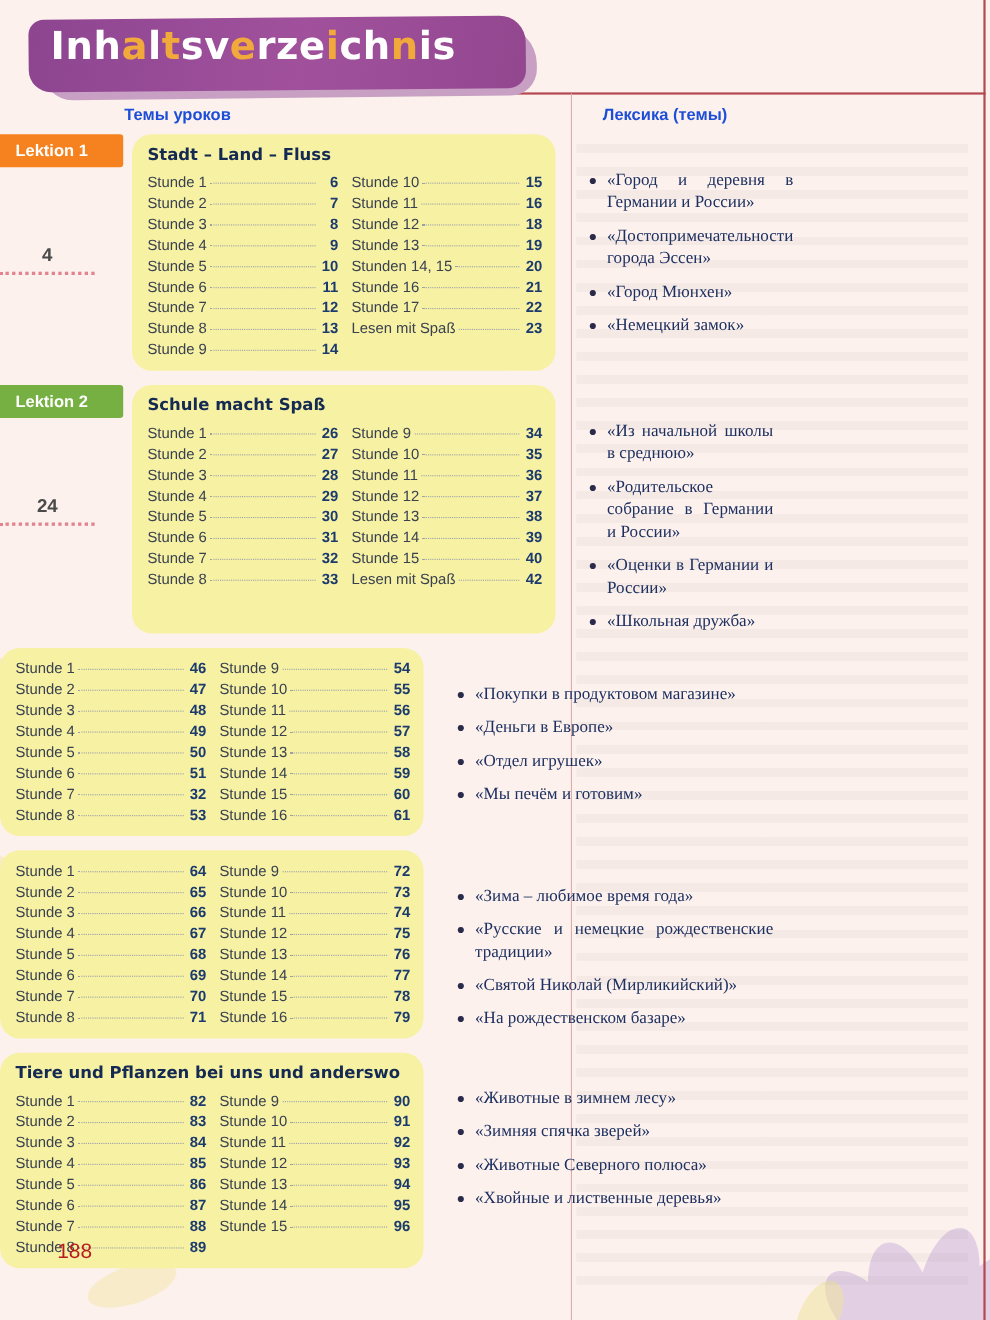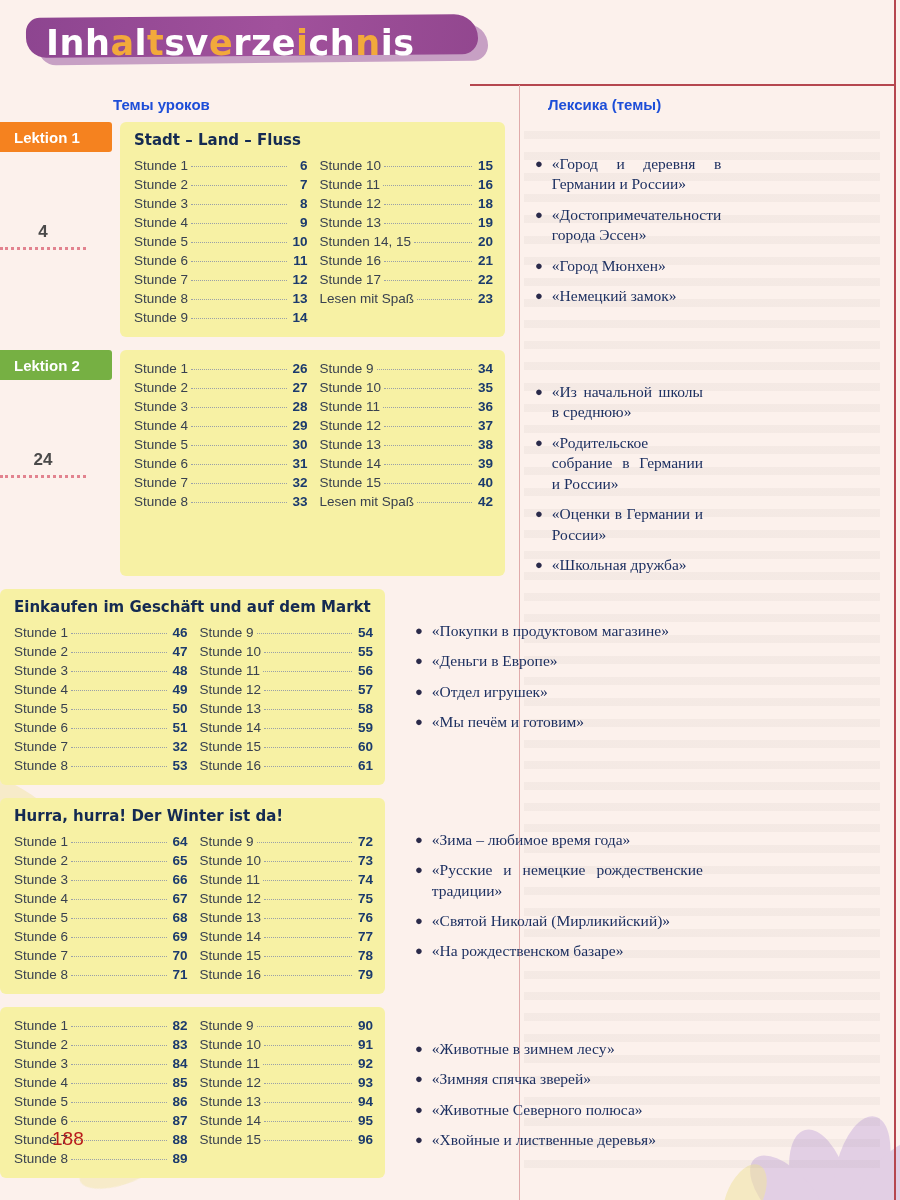--- a/index.html
+++ b/index.html
@@ -13,21 +13,21 @@
     position:absolute;left:524px;top:128px;width:356px;height:1040px;z-index:0;
     background:repeating-linear-gradient(0deg, rgba(122,112,104,.06) 0 8px, transparent 8px 21px);
     pointer-events:none;
   }
   
   .rule-top{position:absolute;left:470px;top:84px;width:426px;height:2px;background:#b5474f;z-index:1;}
   .rule-right{position:absolute;left:894px;top:0;width:2px;height:1200px;background:#b5474f;z-index:1;}
   .rule-mid{position:absolute;left:519px;top:85px;width:1px;height:1115px;background:#e0abab;z-index:1;}
 
   
-  .banner{position:absolute;top:16px;left:26px;width:452px;height:40px;z-index:2;}
+  .banner{position:absolute;top:16px;left:26px;width:452px;height:66px;z-index:2;}
   .banner .bg2{position:absolute;left:12px;top:10px;right:-10px;bottom:-7px;background:#c7a0c4;border-radius:20px 34px 24px 28px;transform:rotate(-.6deg);}
   .banner .bg1{position:absolute;inset:0;background:linear-gradient(100deg,#8d4590,#a1519c 55%,#92478f);border-radius:14px 24px 16px 20px;transform:rotate(-.5deg);}
   .banner h1{position:relative;margin:0;padding:7px 0 0 20px;font-size:35px;font-weight:bold;color:#ffffff;letter-spacing:.5px;font-family:"DejaVu Sans",sans-serif;}
   .banner h1 .accent{color:#f2a93b;}
 
   
   .col-head{position:absolute;top:96px;font-size:15px;font-weight:bold;color:#1d4ed8;z-index:2;}
   .col-head.left{left:113px;}
   .col-head.right{left:548px;}
 
@@ -38,21 +38,21 @@
   .lektion-label{
     height:30px;width:98px;padding-left:14px;display:flex;align-items:center;
     color:#fff;font-weight:bold;font-size:15px;border-radius:0 3px 3px 0;
   }
   .start-page{position:absolute;top:100px;left:0;width:86px;text-align:center;}
   .start-page .num{font-weight:bold;font-size:17px;color:#4a4a4a;}
   .start-page .dots{display:block;margin-top:5px;border-bottom:3px dotted #e2838f;width:86px;height:0;}
 
   .content-box{
     width:385px;flex:0 0 385px;box-sizing:border-box;
-    background:#f7f1a4;border-radius:6px;padding:9px 12px 10px 14px;
+    background:#f7f1a4;border-radius:18px;padding:9px 12px 10px 14px;
   }
   .lektion-title{margin:0 0 7px;font-size:15px;font-weight:bold;color:#142a52;font-family:"DejaVu Sans",sans-serif;}
   .entries{display:flex;gap:12px;}
   .col{list-style:none;margin:0;padding:0;flex:1;}
   .entry{display:flex;align-items:baseline;font-size:13.5px;line-height:19px;}
   .ename{white-space:nowrap;color:#39414f;}
   .leader{flex:1;margin:0 3px;border-bottom:1.5px dotted #9aa0a8;transform:translateY(-3px);min-width:8px;}
   .epage{font-weight:bold;color:#1b3a6d;min-width:18px;text-align:right;}
 
   .topics{flex:1;box-sizing:border-box;padding:32px 16px 0 30px;}
@@ -228,20 +228,21 @@
     <div class="left-rail">
       <div class="lektion-label" style="background: rgb(118, 176, 67);">
         <span class="lbl">Lektion 2</span>
       </div>
       <div class="start-page">
         <span class="num">24</span>
         <span class="dots"></span>
       </div>
     </div>
     <div class="content-box">
+      <h2 class="lektion-title">Schule macht Spaß</h2>
       <div class="entries">
         <ul class="col col-left">
             <li class="entry">
               <span class="ename">Stunde 1</span>
               <span class="leader"></span>
               <span class="epage">26</span>
             </li>
             <li class="entry">
               <span class="ename">Stunde 2</span>
               <span class="leader"></span>
@@ -332,334 +333,333 @@
             <span class="bullet">●</span>
             <span class="ttext">«Родительское собрание в Германии и России»</span>
           </li>
           <li>
             <span class="bullet">●</span>
             <span class="ttext">«Оценки в Германии и России»</span>
           </li>
           <li>
             <span class="bullet">●</span>
             <span class="ttext">«Школьная дружба»</span>
-          </li>
-        </ul>
-    </div>
-  </section>
-    <section class="lektion">
-    <div class="content-box">
-      <h2 class="lektion-title">Einkaufen im Geschäft und auf dem Markt</h2>
-      <div class="entries">
-        <ul class="col col-left">
-            <li class="entry">
-              <span class="ename">Stunde 1</span>
-              <span class="leader"></span>
-              <span class="epage">46</span>
-            </li>
-            <li class="entry">
-              <span class="ename">Stunde 2</span>
-              <span class="leader"></span>
-              <span class="epage">47</span>
-            </li>
-            <li class="entry">
-              <span class="ename">Stunde 3</span>
-              <span class="leader"></span>
-              <span class="epage">48</span>
-            </li>
-            <li class="entry">
-              <span class="ename">Stunde 4</span>
-              <span class="leader"></span>
-              <span class="epage">49</span>
-            </li>
-            <li class="entry">
-              <span class="ename">Stunde 5</span>
-              <span class="leader"></span>
-              <span class="epage">50</span>
-            </li>
-            <li class="entry">
-              <span class="ename">Stunde 6</span>
-              <span class="leader"></span>
-              <span class="epage">51</span>
-            </li>
-            <li class="entry">
-              <span class="ename">Stunde 7</span>
-              <span class="leader"></span>
-              <span class="epage">32</span>
-            </li>
-            <li class="entry">
-              <span class="ename">Stunde 8</span>
-              <span class="leader"></span>
-              <span class="epage">53</span>
-            </li>
-          </ul>
-        <ul class="col col-right">
-            <li class="entry">
-              <span class="ename">Stunde 9</span>
-              <span class="leader"></span>
-              <span class="epage">54</span>
-            </li>
-            <li class="entry">
-              <span class="ename">Stunde 10</span>
-              <span class="leader"></span>
-              <span class="epage">55</span>
-            </li>
-            <li class="entry">
-              <span class="ename">Stunde 11</span>
-              <span class="leader"></span>
-              <span class="epage">56</span>
-            </li>
-            <li class="entry">
-              <span class="ename">Stunde 12</span>
-              <span class="leader"></span>
-              <span class="epage">57</span>
-            </li>
-            <li class="entry">
-              <span class="ename">Stunde 13</span>
-              <span class="leader"></span>
-              <span class="epage">58</span>
-            </li>
-            <li class="entry">
-              <span class="ename">Stunde 14</span>
-              <span class="leader"></span>
-              <span class="epage">59</span>
-            </li>
-            <li class="entry">
-              <span class="ename">Stunde 15</span>
-              <span class="leader"></span>
-              <span class="epage">60</span>
-            </li>
-            <li class="entry">
-              <span class="ename">Stunde 16</span>
-              <span class="leader"></span>
-              <span class="epage">61</span>
-            </li>
-          </ul>
-      </div>
-    </div>
-    <div class="topics">
-      <ul>
-          <li>
-            <span class="bullet">●</span>
-            <span class="ttext">«Покупки в продуктовом магазине»</span>
-          </li>
-          <li>
-            <span class="bullet">●</span>
-            <span class="ttext">«Деньги в Европе»</span>
-          </li>
-          <li>
-            <span class="bullet">●</span>
-            <span class="ttext">«Отдел игрушек»</span>
-          </li>
-          <li>
-            <span class="bullet">●</span>
-            <span class="ttext">«Мы печём и готовим»</span>
-          </li>
-        </ul>
-    </div>
-  </section>
-    <section class="lektion">
-    <div class="content-box">
-      <h2 class="lektion-title">Hurra, hurra! Der Winter ist da!</h2>
-      <div class="entries">
-        <ul class="col col-left">
-            <li class="entry">
-              <span class="ename">Stunde 1</span>
-              <span class="leader"></span>
-              <span class="epage">64</span>
-            </li>
-            <li class="entry">
-              <span class="ename">Stunde 2</span>
-              <span class="leader"></span>
-              <span class="epage">65</span>
-            </li>
-            <li class="entry">
-              <span class="ename">Stunde 3</span>
-              <span class="leader"></span>
-              <span class="epage">66</span>
-            </li>
-            <li class="entry">
-              <span class="ename">Stunde 4</span>
-              <span class="leader"></span>
-              <span class="epage">67</span>
-            </li>
-            <li class="entry">
-              <span class="ename">Stunde 5</span>
-              <span class="leader"></span>
-              <span class="epage">68</span>
-            </li>
-            <li class="entry">
-              <span class="ename">Stunde 6</span>
-              <span class="leader"></span>
-              <span class="epage">69</span>
-            </li>
-            <li class="entry">
-              <span class="ename">Stunde 7</span>
-              <span class="leader"></span>
-              <span class="epage">70</span>
-            </li>
-            <li class="entry">
-              <span class="ename">Stunde 8</span>
-              <span class="leader"></span>
-              <span class="epage">71</span>
-            </li>
-          </ul>
-        <ul class="col col-right">
-            <li class="entry">
-              <span class="ename">Stunde 9</span>
-              <span class="leader"></span>
-              <span class="epage">72</span>
-            </li>
-            <li class="entry">
-              <span class="ename">Stunde 10</span>
-              <span class="leader"></span>
-              <span class="epage">73</span>
-            </li>
-            <li class="entry">
-              <span class="ename">Stunde 11</span>
-              <span class="leader"></span>
-              <span class="epage">74</span>
-            </li>
-            <li class="entry">
-              <span class="ename">Stunde 12</span>
-              <span class="leader"></span>
-              <span class="epage">75</span>
-            </li>
-            <li class="entry">
-              <span class="ename">Stunde 13</span>
-              <span class="leader"></span>
-              <span class="epage">76</span>
-            </li>
-            <li class="entry">
-              <span class="ename">Stunde 14</span>
-              <span class="leader"></span>
-              <span class="epage">77</span>
-            </li>
-            <li class="entry">
-              <span class="ename">Stunde 15</span>
-              <span class="leader"></span>
-              <span class="epage">78</span>
-            </li>
-            <li class="entry">
-              <span class="ename">Stunde 16</span>
-              <span class="leader"></span>
-              <span class="epage">79</span>
-            </li>
-          </ul>
-      </div>
-    </div>
-    <div class="topics">
-      <ul>
-          <li>
-            <span class="bullet">●</span>
-            <span class="ttext">«Зима – любимое время года»</span>
-          </li>
-          <li>
-            <span class="bullet">●</span>
-            <span class="ttext">«Русские и немецкие рождественские традиции»</span>
-          </li>
-          <li>
-            <span class="bullet">●</span>
-            <span class="ttext">«Святой Николай (Мирликийский)»</span>
-          </li>
-          <li>
-            <span class="bullet">●</span>
-            <span class="ttext">«На рождественском базаре»</span>
           </li>
         </ul>
     </div>
   </section>
     <section class="lektion">
     <div class="content-box">
       <div class="entries">
         <ul class="col col-left">
             <li class="entry">
               <span class="ename">Stunde 1</span>
               <span class="leader"></span>
-              <span class="epage">82</span>
+              <span class="epage">46</span>
             </li>
             <li class="entry">
               <span class="ename">Stunde 2</span>
               <span class="leader"></span>
-              <span class="epage">83</span>
+              <span class="epage">47</span>
             </li>
             <li class="entry">
               <span class="ename">Stunde 3</span>
               <span class="leader"></span>
-              <span class="epage">84</span>
+              <span class="epage">48</span>
             </li>
             <li class="entry">
               <span class="ename">Stunde 4</span>
               <span class="leader"></span>
-              <span class="epage">85</span>
+              <span class="epage">49</span>
             </li>
             <li class="entry">
               <span class="ename">Stunde 5</span>
               <span class="leader"></span>
-              <span class="epage">86</span>
+              <span class="epage">50</span>
             </li>
             <li class="entry">
               <span class="ename">Stunde 6</span>
               <span class="leader"></span>
-              <span class="epage">87</span>
+              <span class="epage">51</span>
             </li>
             <li class="entry">
               <span class="ename">Stunde 7</span>
               <span class="leader"></span>
-              <span class="epage">88</span>
+              <span class="epage">32</span>
             </li>
             <li class="entry">
               <span class="ename">Stunde 8</span>
               <span class="leader"></span>
-              <span class="epage">89</span>
+              <span class="epage">53</span>
             </li>
           </ul>
         <ul class="col col-right">
             <li class="entry">
               <span class="ename">Stunde 9</span>
               <span class="leader"></span>
-              <span class="epage">90</span>
+              <span class="epage">54</span>
             </li>
             <li class="entry">
               <span class="ename">Stunde 10</span>
               <span class="leader"></span>
-              <span class="epage">91</span>
+              <span class="epage">55</span>
             </li>
             <li class="entry">
               <span class="ename">Stunde 11</span>
               <span class="leader"></span>
-              <span class="epage">92</span>
+              <span class="epage">56</span>
             </li>
             <li class="entry">
               <span class="ename">Stunde 12</span>
               <span class="leader"></span>
-              <span class="epage">93</span>
+              <span class="epage">57</span>
             </li>
             <li class="entry">
               <span class="ename">Stunde 13</span>
               <span class="leader"></span>
-              <span class="epage">94</span>
+              <span class="epage">58</span>
             </li>
             <li class="entry">
               <span class="ename">Stunde 14</span>
               <span class="leader"></span>
-              <span class="epage">95</span>
+              <span class="epage">59</span>
             </li>
             <li class="entry">
               <span class="ename">Stunde 15</span>
               <span class="leader"></span>
-              <span class="epage">96</span>
+              <span class="epage">60</span>
+            </li>
+            <li class="entry">
+              <span class="ename">Stunde 16</span>
+              <span class="leader"></span>
+              <span class="epage">61</span>
             </li>
           </ul>
       </div>
     </div>
     <div class="topics">
       <ul>
           <li>
             <span class="bullet">●</span>
+            <span class="ttext">«Покупки в продуктовом магазине»</span>
+          </li>
+          <li>
+            <span class="bullet">●</span>
+            <span class="ttext">«Деньги в Европе»</span>
+          </li>
+          <li>
+            <span class="bullet">●</span>
+            <span class="ttext">«Отдел игрушек»</span>
+          </li>
+          <li>
+            <span class="bullet">●</span>
+            <span class="ttext">«Мы печём и готовим»</span>
+          </li>
+        </ul>
+    </div>
+  </section>
+    <section class="lektion">
+    <div class="content-box">
+      <div class="entries">
+        <ul class="col col-left">
+            <li class="entry">
+              <span class="ename">Stunde 1</span>
+              <span class="leader"></span>
+              <span class="epage">64</span>
+            </li>
+            <li class="entry">
+              <span class="ename">Stunde 2</span>
+              <span class="leader"></span>
+              <span class="epage">65</span>
+            </li>
+            <li class="entry">
+              <span class="ename">Stunde 3</span>
+              <span class="leader"></span>
+              <span class="epage">66</span>
+            </li>
+            <li class="entry">
+              <span class="ename">Stunde 4</span>
+              <span class="leader"></span>
+              <span class="epage">67</span>
+            </li>
+            <li class="entry">
+              <span class="ename">Stunde 5</span>
+              <span class="leader"></span>
+              <span class="epage">68</span>
+            </li>
+            <li class="entry">
+              <span class="ename">Stunde 6</span>
+              <span class="leader"></span>
+              <span class="epage">69</span>
+            </li>
+            <li class="entry">
+              <span class="ename">Stunde 7</span>
+              <span class="leader"></span>
+              <span class="epage">70</span>
+            </li>
+            <li class="entry">
+              <span class="ename">Stunde 8</span>
+              <span class="leader"></span>
+              <span class="epage">71</span>
+            </li>
+          </ul>
+        <ul class="col col-right">
+            <li class="entry">
+              <span class="ename">Stunde 9</span>
+              <span class="leader"></span>
+              <span class="epage">72</span>
+            </li>
+            <li class="entry">
+              <span class="ename">Stunde 10</span>
+              <span class="leader"></span>
+              <span class="epage">73</span>
+            </li>
+            <li class="entry">
+              <span class="ename">Stunde 11</span>
+              <span class="leader"></span>
+              <span class="epage">74</span>
+            </li>
+            <li class="entry">
+              <span class="ename">Stunde 12</span>
+              <span class="leader"></span>
+              <span class="epage">75</span>
+            </li>
+            <li class="entry">
+              <span class="ename">Stunde 13</span>
+              <span class="leader"></span>
+              <span class="epage">76</span>
+            </li>
+            <li class="entry">
+              <span class="ename">Stunde 14</span>
+              <span class="leader"></span>
+              <span class="epage">77</span>
+            </li>
+            <li class="entry">
+              <span class="ename">Stunde 15</span>
+              <span class="leader"></span>
+              <span class="epage">78</span>
+            </li>
+            <li class="entry">
+              <span class="ename">Stunde 16</span>
+              <span class="leader"></span>
+              <span class="epage">79</span>
+            </li>
+          </ul>
+      </div>
+    </div>
+    <div class="topics">
+      <ul>
+          <li>
+            <span class="bullet">●</span>
+            <span class="ttext">«Зима – любимое время года»</span>
+          </li>
+          <li>
+            <span class="bullet">●</span>
+            <span class="ttext">«Русские и немецкие рождественские традиции»</span>
+          </li>
+          <li>
+            <span class="bullet">●</span>
+            <span class="ttext">«Святой Николай (Мирликийский)»</span>
+          </li>
+          <li>
+            <span class="bullet">●</span>
+            <span class="ttext">«На рождественском базаре»</span>
+          </li>
+        </ul>
+    </div>
+  </section>
+    <section class="lektion">
+    <div class="content-box">
+      <h2 class="lektion-title">Tiere und Pflanzen bei uns und anderswo</h2>
+      <div class="entries">
+        <ul class="col col-left">
+            <li class="entry">
+              <span class="ename">Stunde 1</span>
+              <span class="leader"></span>
+              <span class="epage">82</span>
+            </li>
+            <li class="entry">
+              <span class="ename">Stunde 2</span>
+              <span class="leader"></span>
+              <span class="epage">83</span>
+            </li>
+            <li class="entry">
+              <span class="ename">Stunde 3</span>
+              <span class="leader"></span>
+              <span class="epage">84</span>
+            </li>
+            <li class="entry">
+              <span class="ename">Stunde 4</span>
+              <span class="leader"></span>
+              <span class="epage">85</span>
+            </li>
+            <li class="entry">
+              <span class="ename">Stunde 5</span>
+              <span class="leader"></span>
+              <span class="epage">86</span>
+            </li>
+            <li class="entry">
+              <span class="ename">Stunde 6</span>
+              <span class="leader"></span>
+              <span class="epage">87</span>
+            </li>
+            <li class="entry">
+              <span class="ename">Stunde 7</span>
+              <span class="leader"></span>
+              <span class="epage">88</span>
+            </li>
+            <li class="entry">
+              <span class="ename">Stunde 8</span>
+              <span class="leader"></span>
+              <span class="epage">89</span>
+            </li>
+          </ul>
+        <ul class="col col-right">
+            <li class="entry">
+              <span class="ename">Stunde 9</span>
+              <span class="leader"></span>
+              <span class="epage">90</span>
+            </li>
+            <li class="entry">
+              <span class="ename">Stunde 10</span>
+              <span class="leader"></span>
+              <span class="epage">91</span>
+            </li>
+            <li class="entry">
+              <span class="ename">Stunde 11</span>
+              <span class="leader"></span>
+              <span class="epage">92</span>
+            </li>
+            <li class="entry">
+              <span class="ename">Stunde 12</span>
+              <span class="leader"></span>
+              <span class="epage">93</span>
+            </li>
+            <li class="entry">
+              <span class="ename">Stunde 13</span>
+              <span class="leader"></span>
+              <span class="epage">94</span>
+            </li>
+            <li class="entry">
+              <span class="ename">Stunde 14</span>
+              <span class="leader"></span>
+              <span class="epage">95</span>
+            </li>
+            <li class="entry">
+              <span class="ename">Stunde 15</span>
+              <span class="leader"></span>
+              <span class="epage">96</span>
+            </li>
+          </ul>
+      </div>
+    </div>
+    <div class="topics">
+      <ul>
+          <li>
+            <span class="bullet">●</span>
             <span class="ttext">«Животные в зимнем лесу»</span>
           </li>
           <li>
             <span class="bullet">●</span>
             <span class="ttext">«Зимняя спячка зверей»</span>
           </li>
           <li>
             <span class="bullet">●</span>
             <span class="ttext">«Животные Северного полюса»</span>
           </li>

